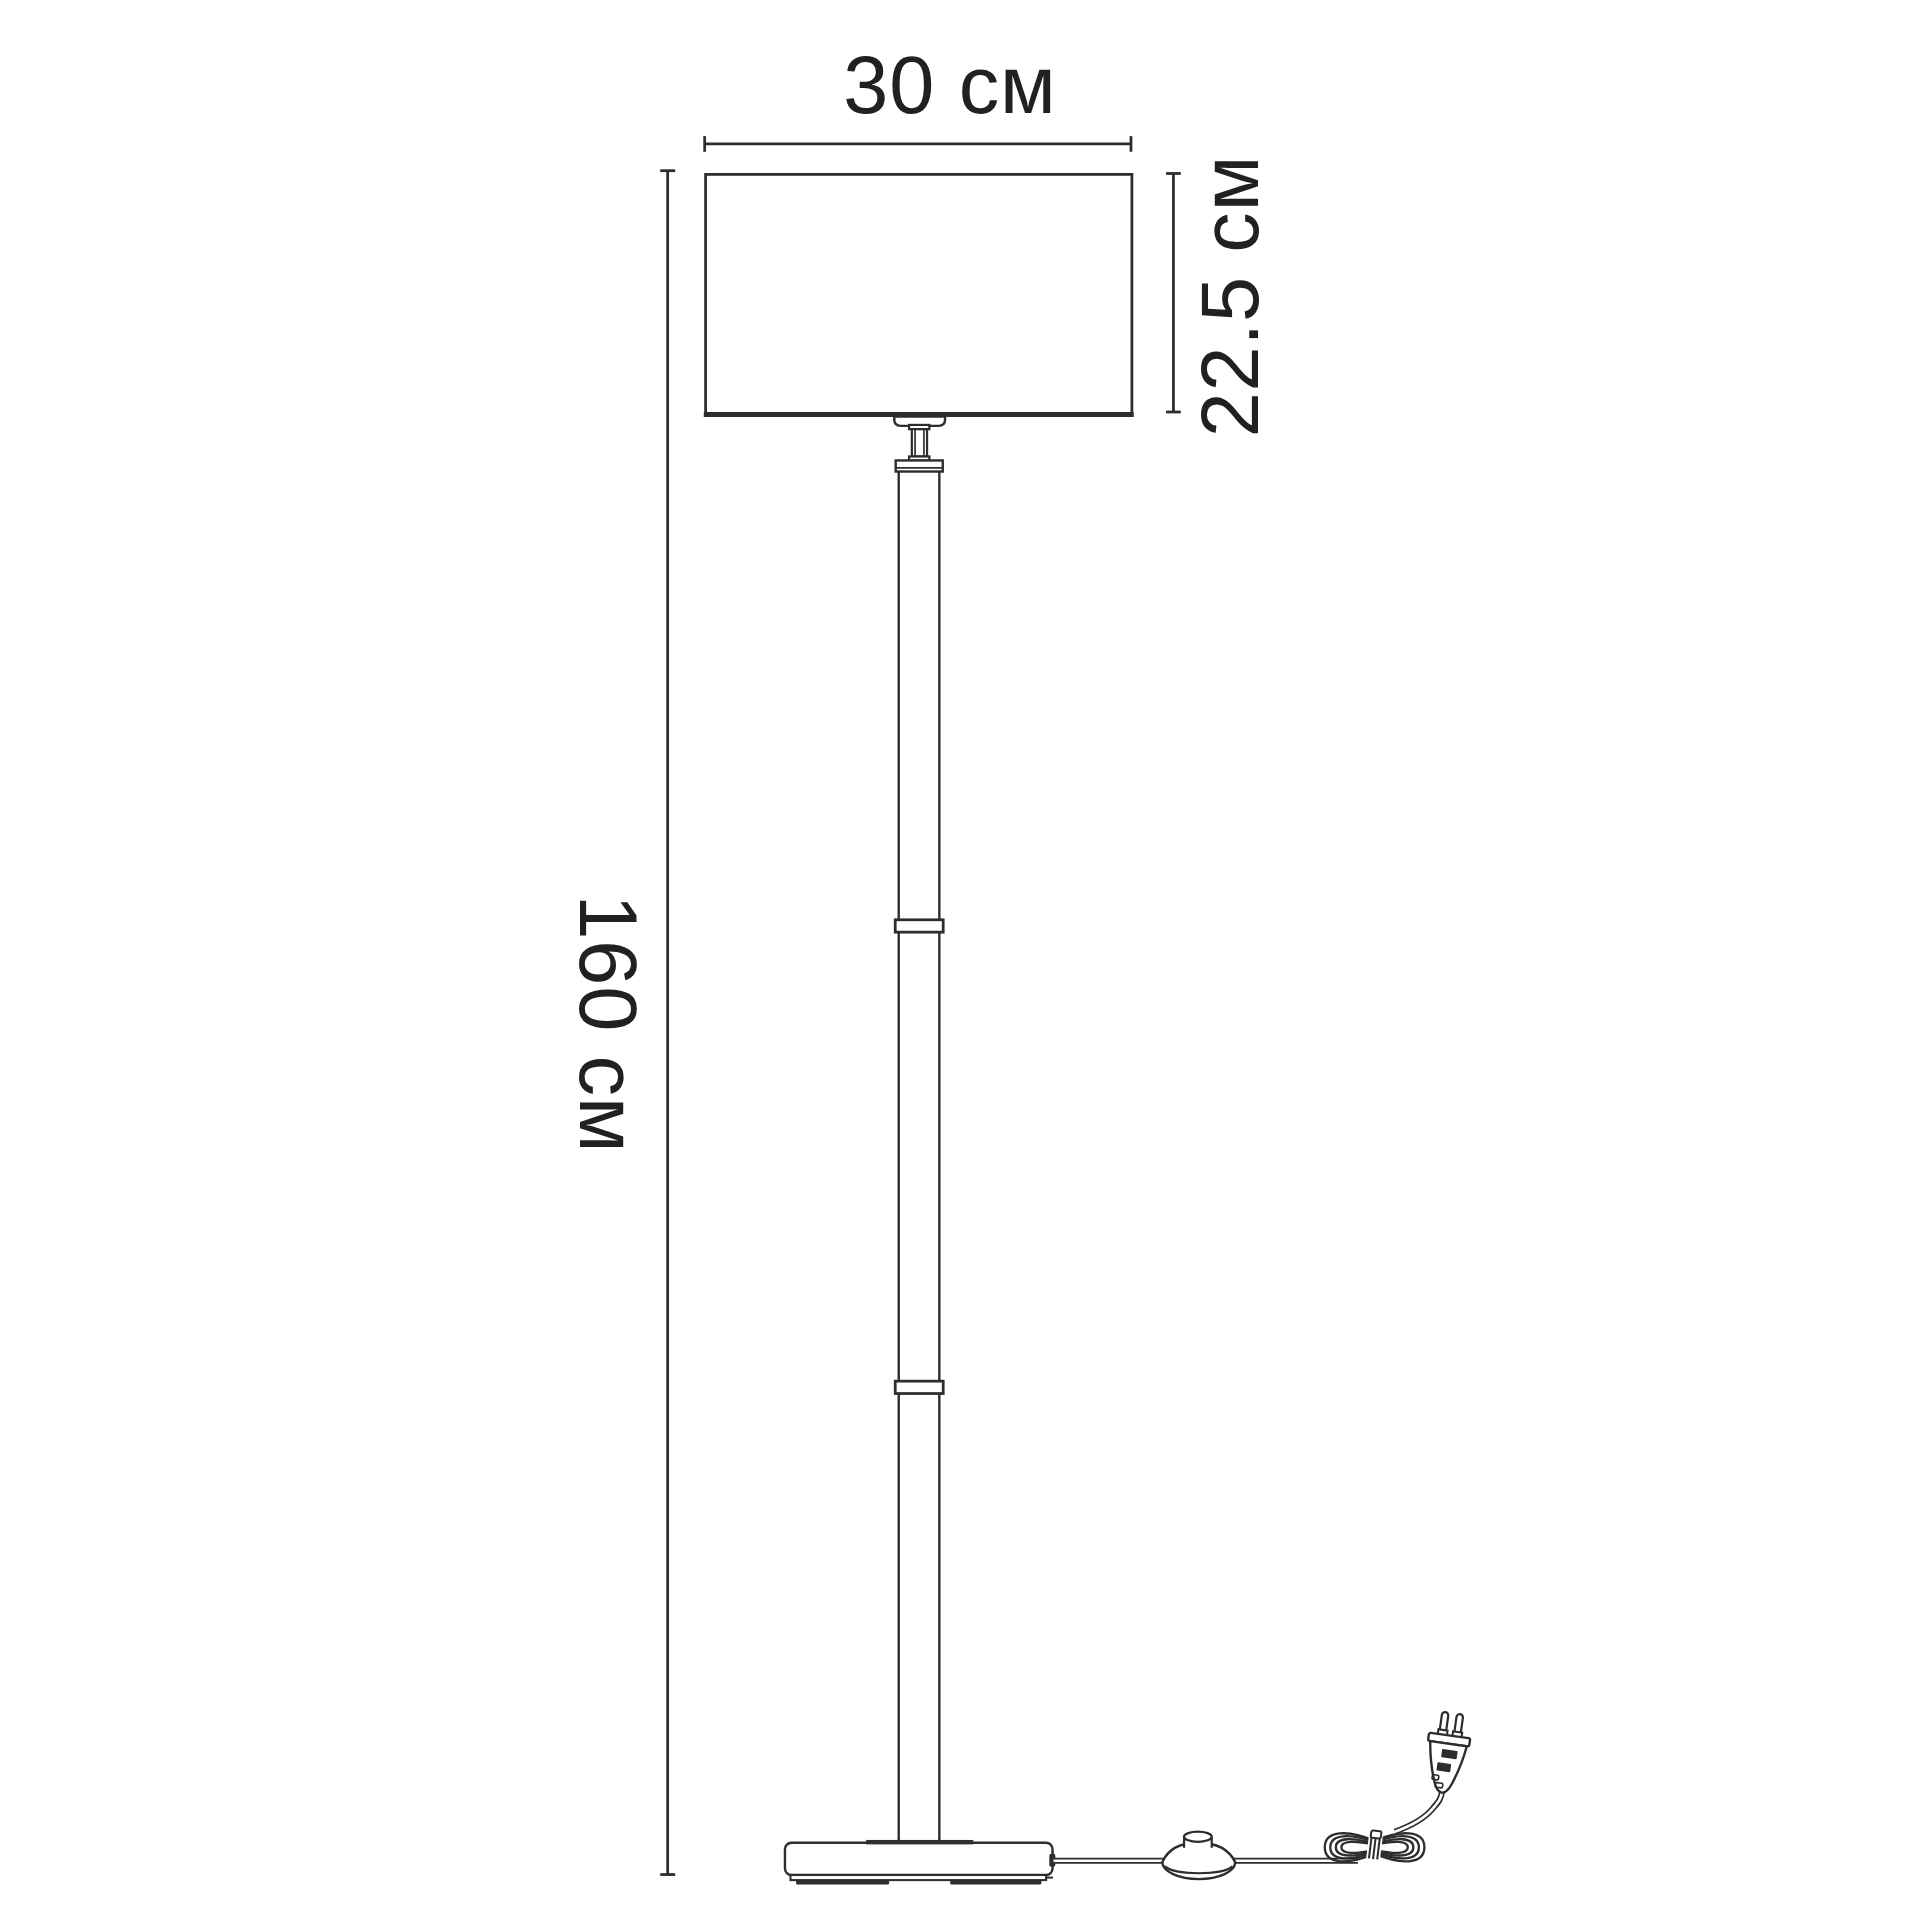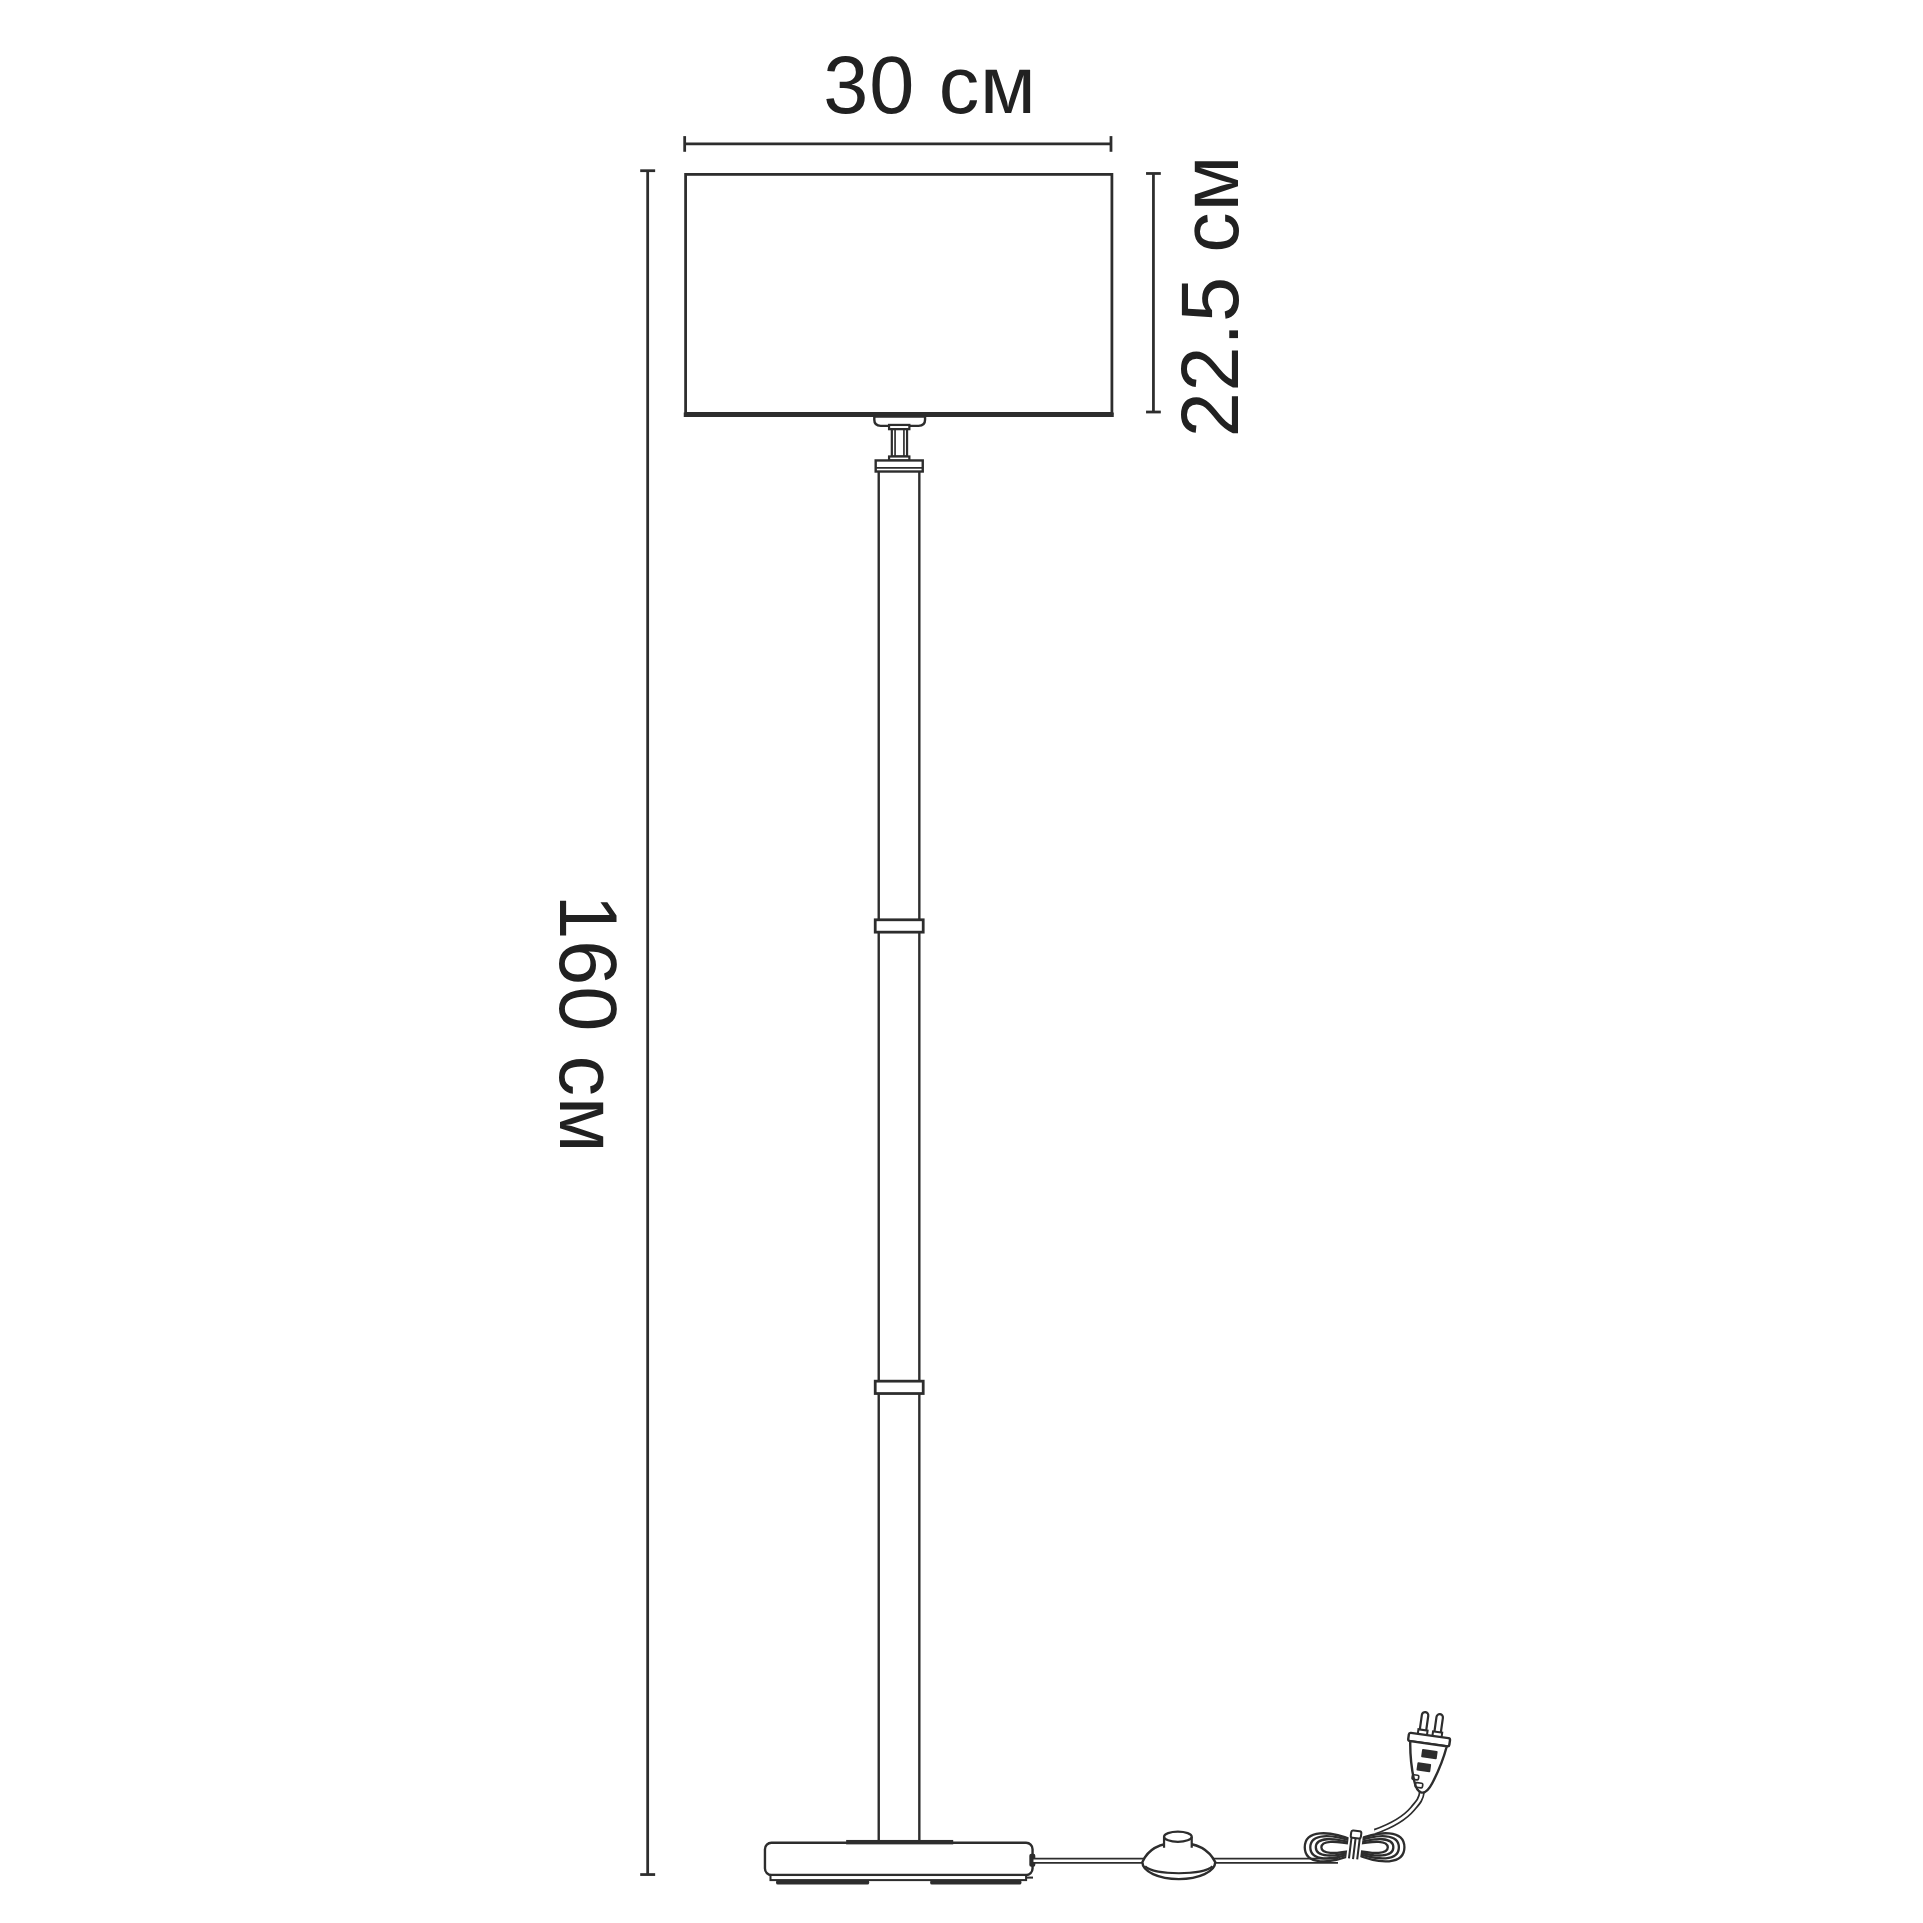--- a/index.html
+++ b/index.html
@@ -7,20 +7,21 @@
     --text-color:#212121;
     --bg-color:#ffffff;
   }
   html,body{margin:0;padding:0;background:var(--bg-color);}
   .canvas{
     position:relative;
     width:1887px;height:1923px;
     background:var(--bg-color);
     overflow:hidden;
     font-family:"Liberation Sans","DejaVu Sans",sans-serif;
+    margin-left:20px;
   }
   .drawing{position:absolute;left:0;top:0;}
   .dim-label{
     position:absolute;
     font-size:81px;
     font-weight:400;
     letter-spacing:0.9px;
     color:var(--text-color);
     white-space:nowrap;
     line-height:1;

